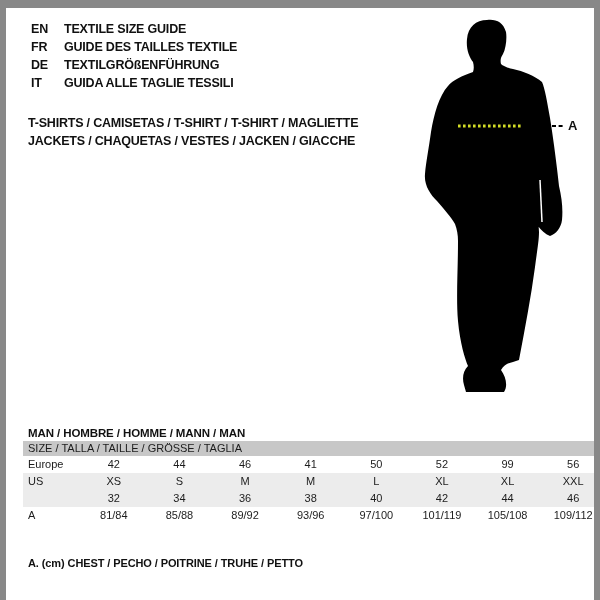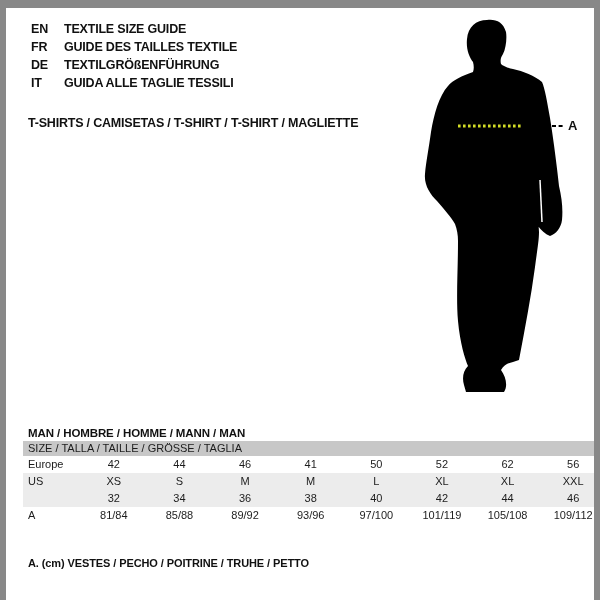--- a/index.html
+++ b/index.html
@@ -59,20 +59,21 @@
     <div class="lang-row">
       <span class="code">DE</span><span class="lbl">TEXTILGRÖßENFÜHRUNG</span>
     </div>
     <div class="lang-row">
       <span class="code">IT</span><span class="lbl">GUIDA ALLE TAGLIE TESSILI</span>
     </div>
   </div>
 
   <div class="cats">
     <div>T-SHIRTS / CAMISETAS / T-SHIRT / T-SHIRT / MAGLIETTE</div>
+    <div>JACKETS / CHAQUETAS / VESTES / JACKEN / GIACCHE</div>
   </div>
 
   <svg class="figure" width="165" height="390" viewBox="405 5 165 390" xmlns="http://www.w3.org/2000/svg">
     <path class="body" d="
       M 481 12
       C 470 12 462 19 461 31
       C 460 41 463 49 467 54
       C 468 58 468 61 467 64
       C 456 68 447 72 442 78
       C 433 88 428 106 425 124
@@ -115,21 +116,21 @@
     <div class="thead">SIZE / TALLA / TAILLE / GRÖSSE / TAGLIA</div>
 
     <div class="trow">
       <span class="cell label">Europe</span>
       <span class="cell">42</span>
       <span class="cell">44</span>
       <span class="cell">46</span>
       <span class="cell">41</span>
       <span class="cell">50</span>
       <span class="cell">52</span>
-      <span class="cell">62</span>
+      <span class="cell">99</span>
       <span class="cell">56</span>
     </div>
 
     <div class="trow shaded">
       <span class="cell label">US</span>
       <span class="cell">XS</span>
       <span class="cell">S</span>
       <span class="cell">M</span>
       <span class="cell">M</span>
       <span class="cell">L</span>
@@ -156,15 +157,15 @@
       <span class="cell">85/88</span>
       <span class="cell">89/92</span>
       <span class="cell">93/96</span>
       <span class="cell">97/100</span>
       <span class="cell">101/119</span>
       <span class="cell">105/108</span>
       <span class="cell">109/112</span>
     </div>
   </div>
 
-  <div class="footnote">A. (cm) VESTES / PECHO / POITRINE / TRUHE / PETTO</div>
+  <div class="footnote">A. (cm) CHEST / PECHO / POITRINE / TRUHE / PETTO</div>
 
 </div>
 
 </body></html>

